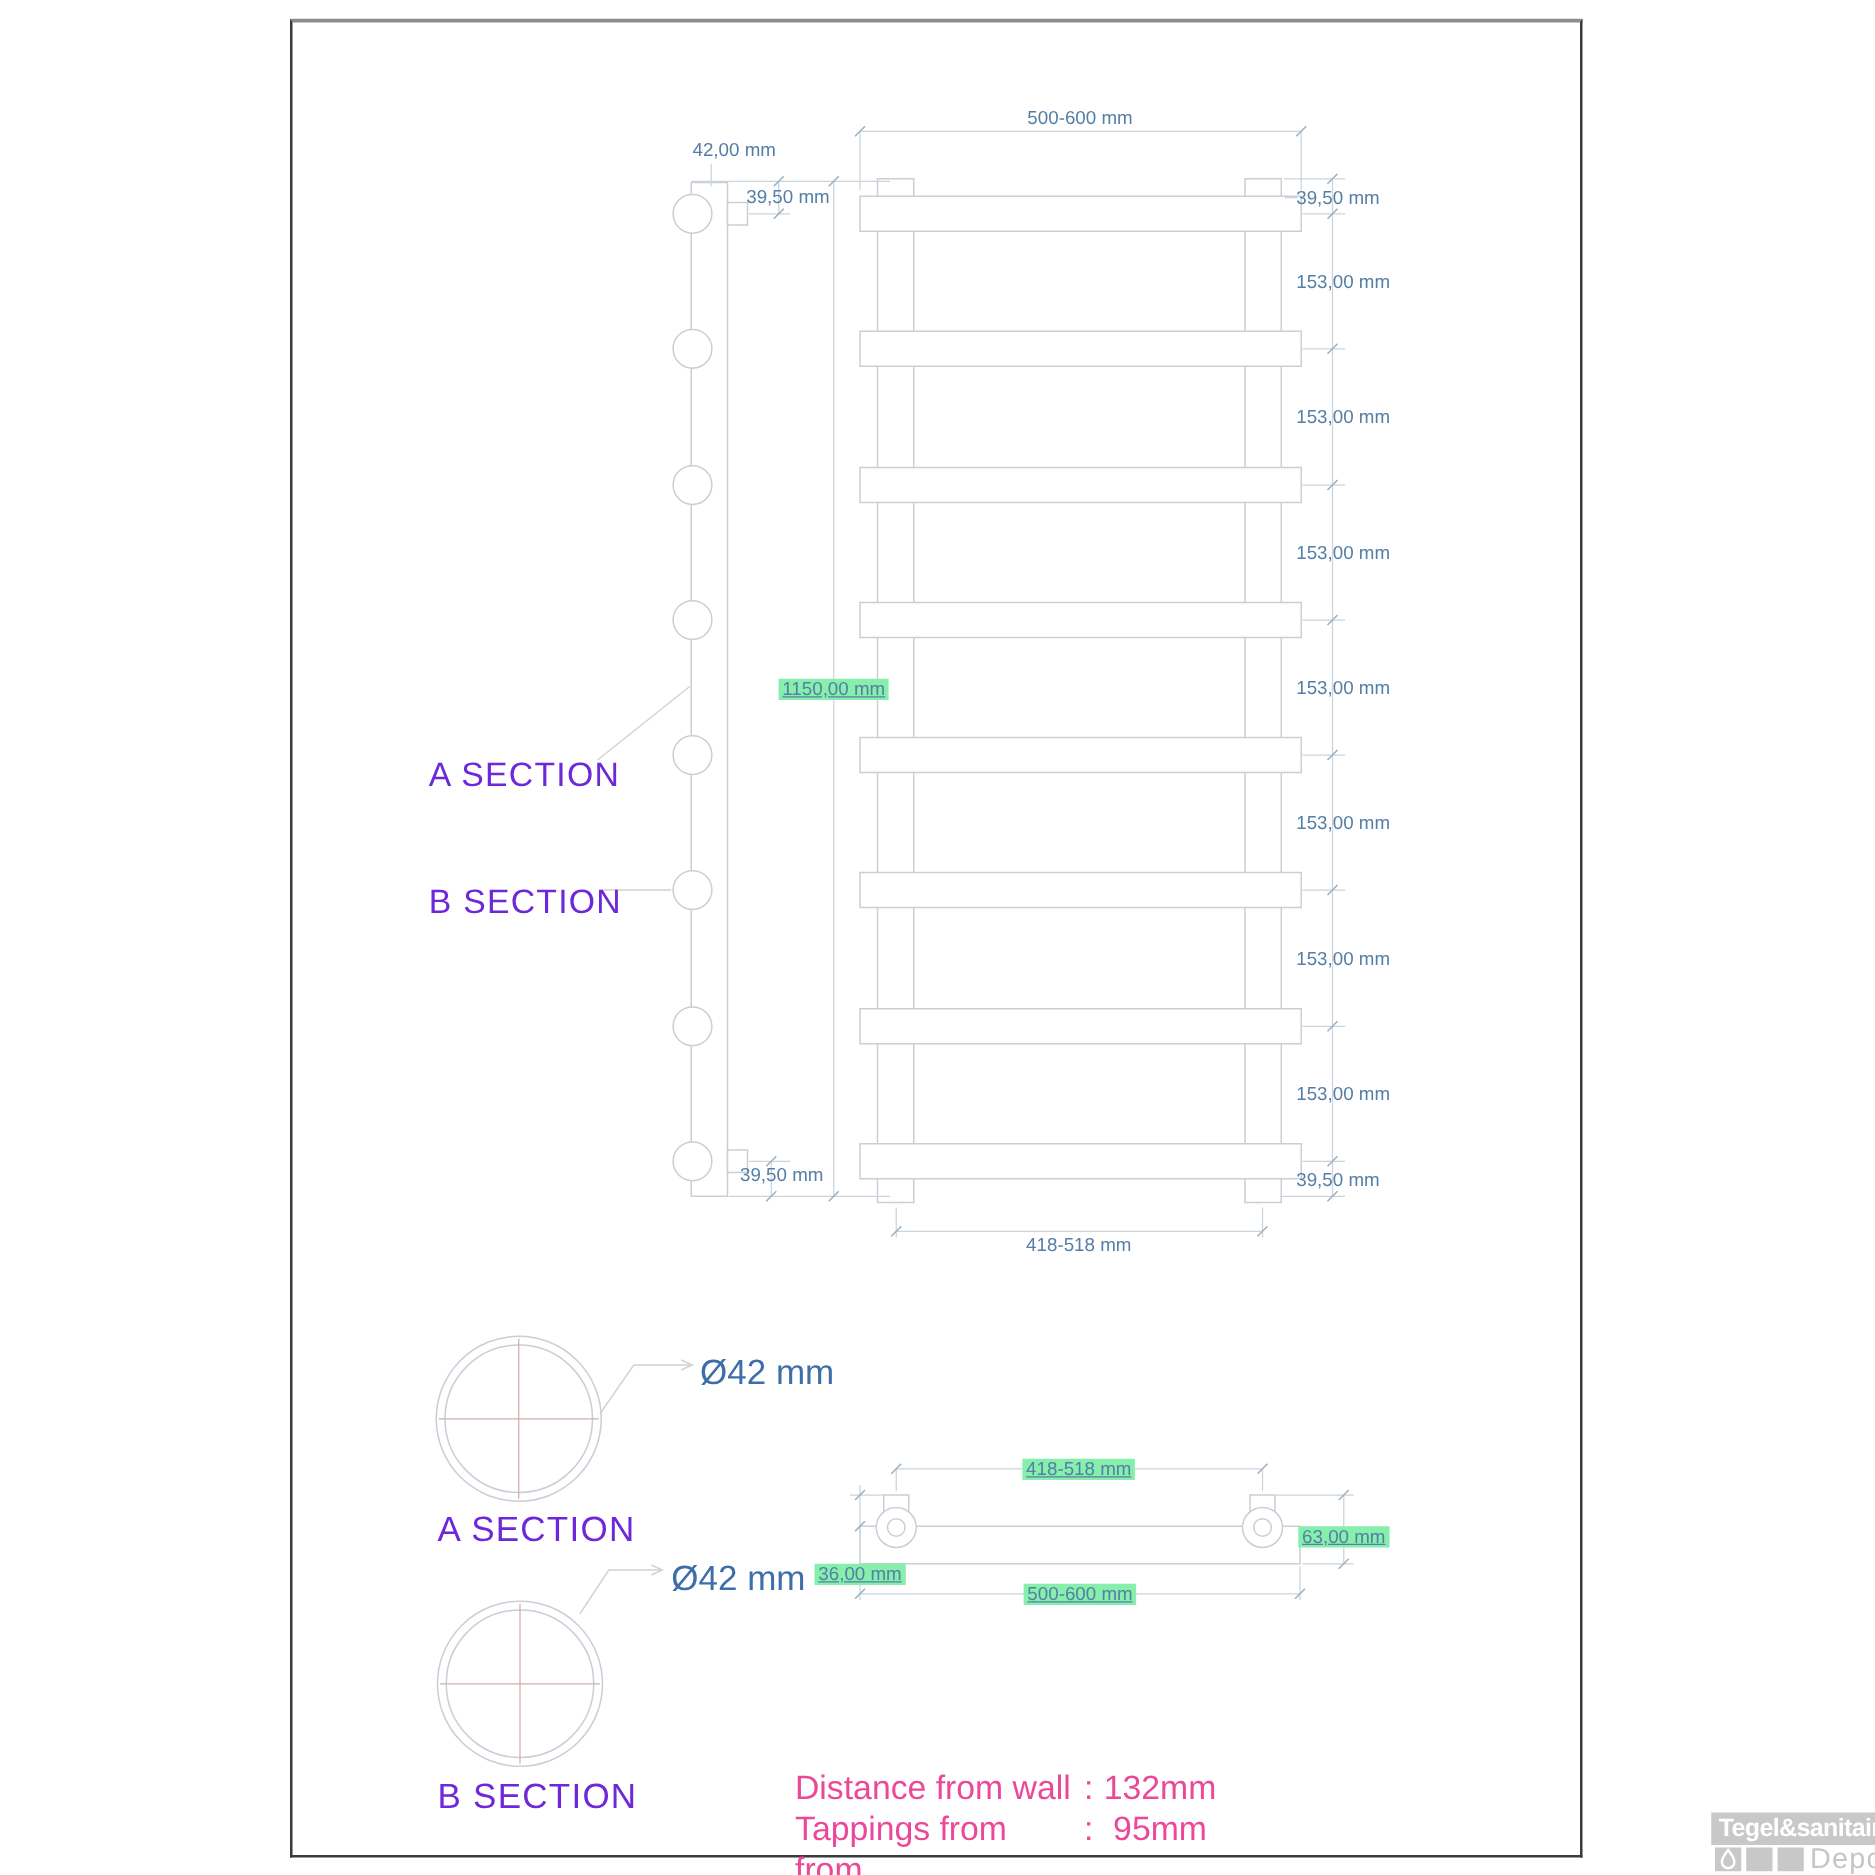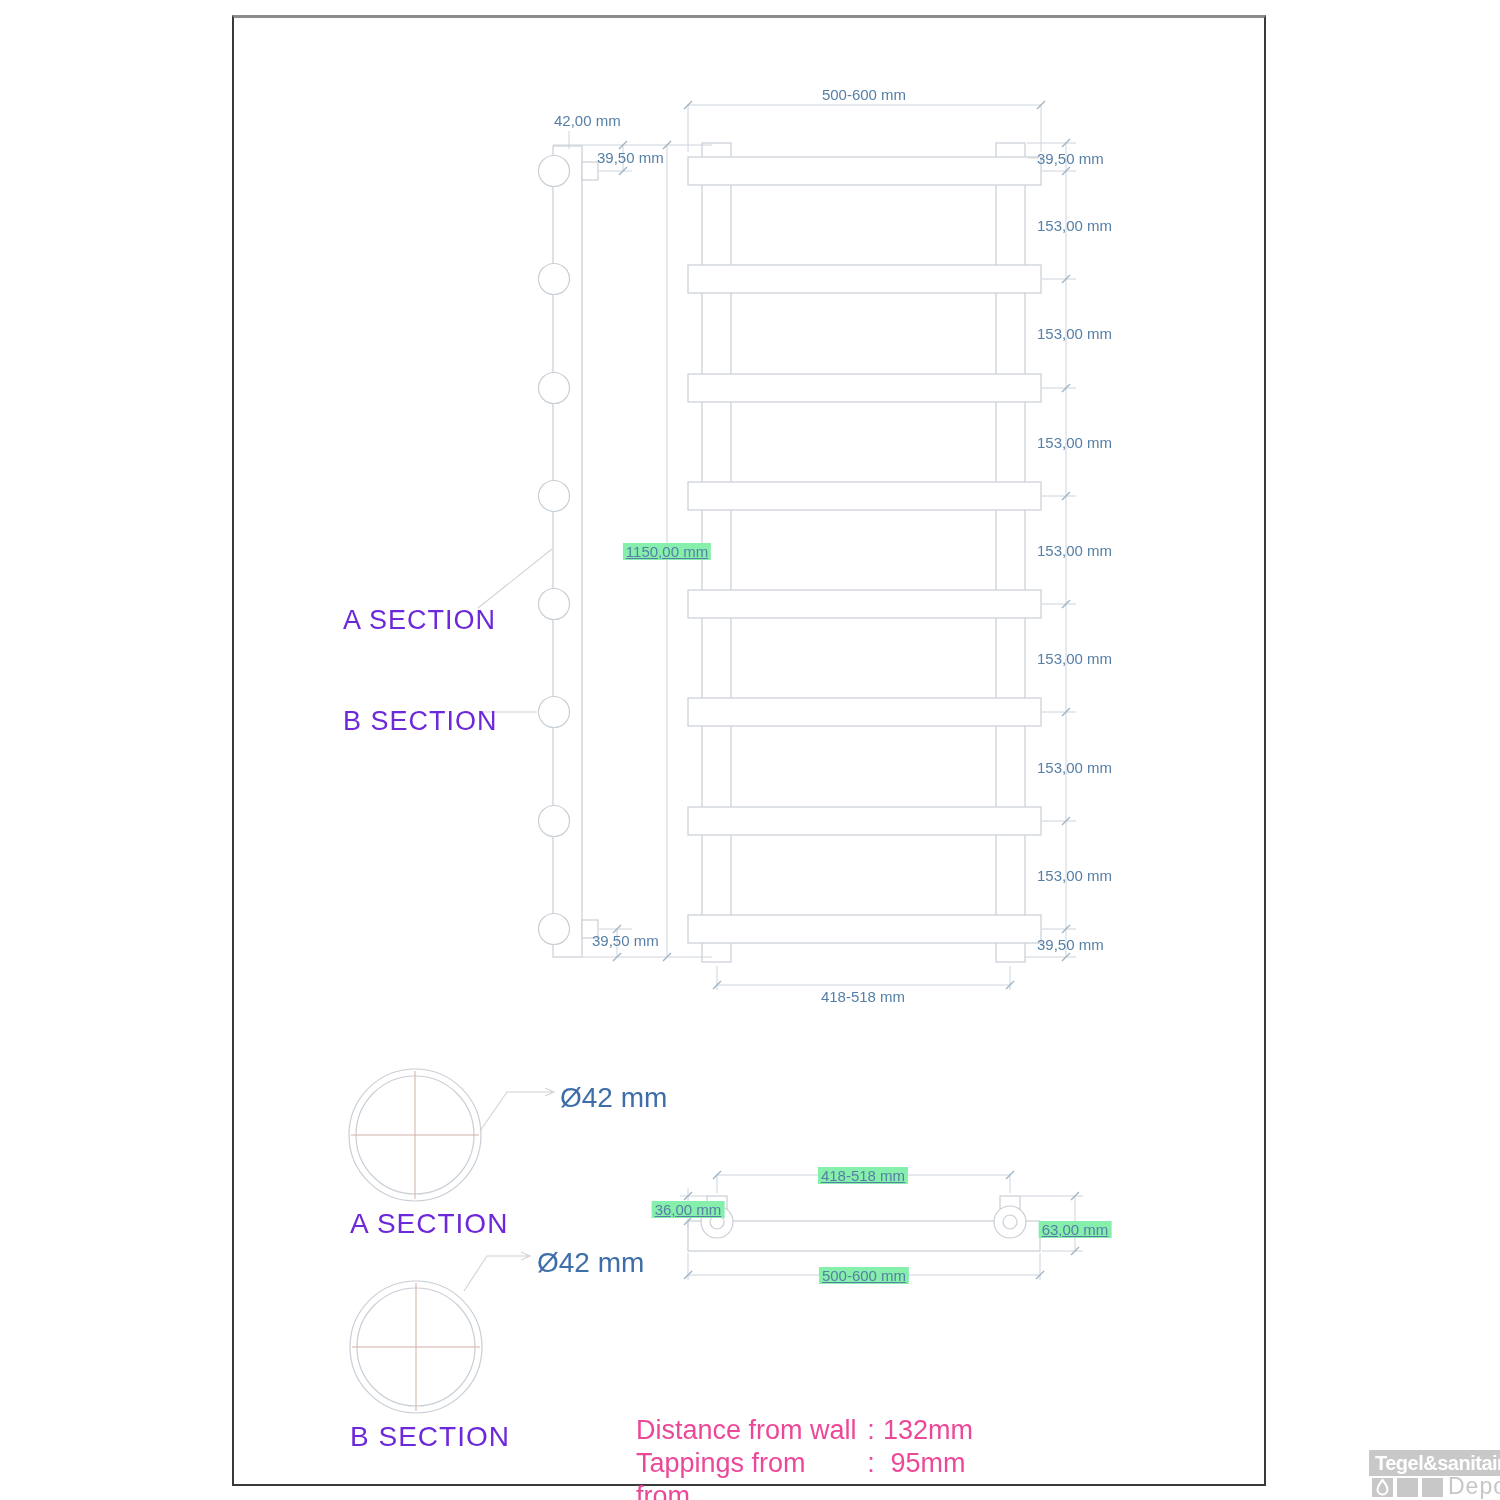--- a/index.html
+++ b/index.html
@@ -152,21 +152,21 @@
   <div class="lbl dim" style="left:1037px;top:867px;">153,00 mm</div>
   <div class="lbl dim" style="left:1037px;top:936px;">39,50 mm</div>
   <div class="lbl dim cx" style="left:863px;top:988px;">418-518 mm</div>
 
   <div class="lbl big" style="left:560px;top:1083px;">Ø42 mm</div>
   <div class="lbl sec" style="left:350px;top:1209px;">A SECTION</div>
   <div class="lbl big" style="left:537px;top:1248px;">Ø42 mm</div>
   <div class="lbl sec" style="left:350px;top:1422px;">B SECTION</div>
 
   <div class="lbl dim bg cx" style="left:863px;top:1167px;">418-518 mm</div>
-  <div class="lbl dim bg cx" style="left:688px;top:1201px;">36,00 mm</div>
+  <div class="lbl dim bg cx" style="left:688px;top:1251px;">36,00 mm</div>
   <div class="lbl dim bg cx" style="left:1075px;top:1221px;">63,00 mm</div>
   <div class="lbl dim bg cx" style="left:864px;top:1267px;">500-600 mm</div>
 
   <div class="specs">
     <div class="spec-line">
       <span class="spec-label">Distance from wall</span>
       <span class="spec-colon">:</span>
       <span class="spec-value">132mm</span>
     </div>
     <div class="spec-line">

